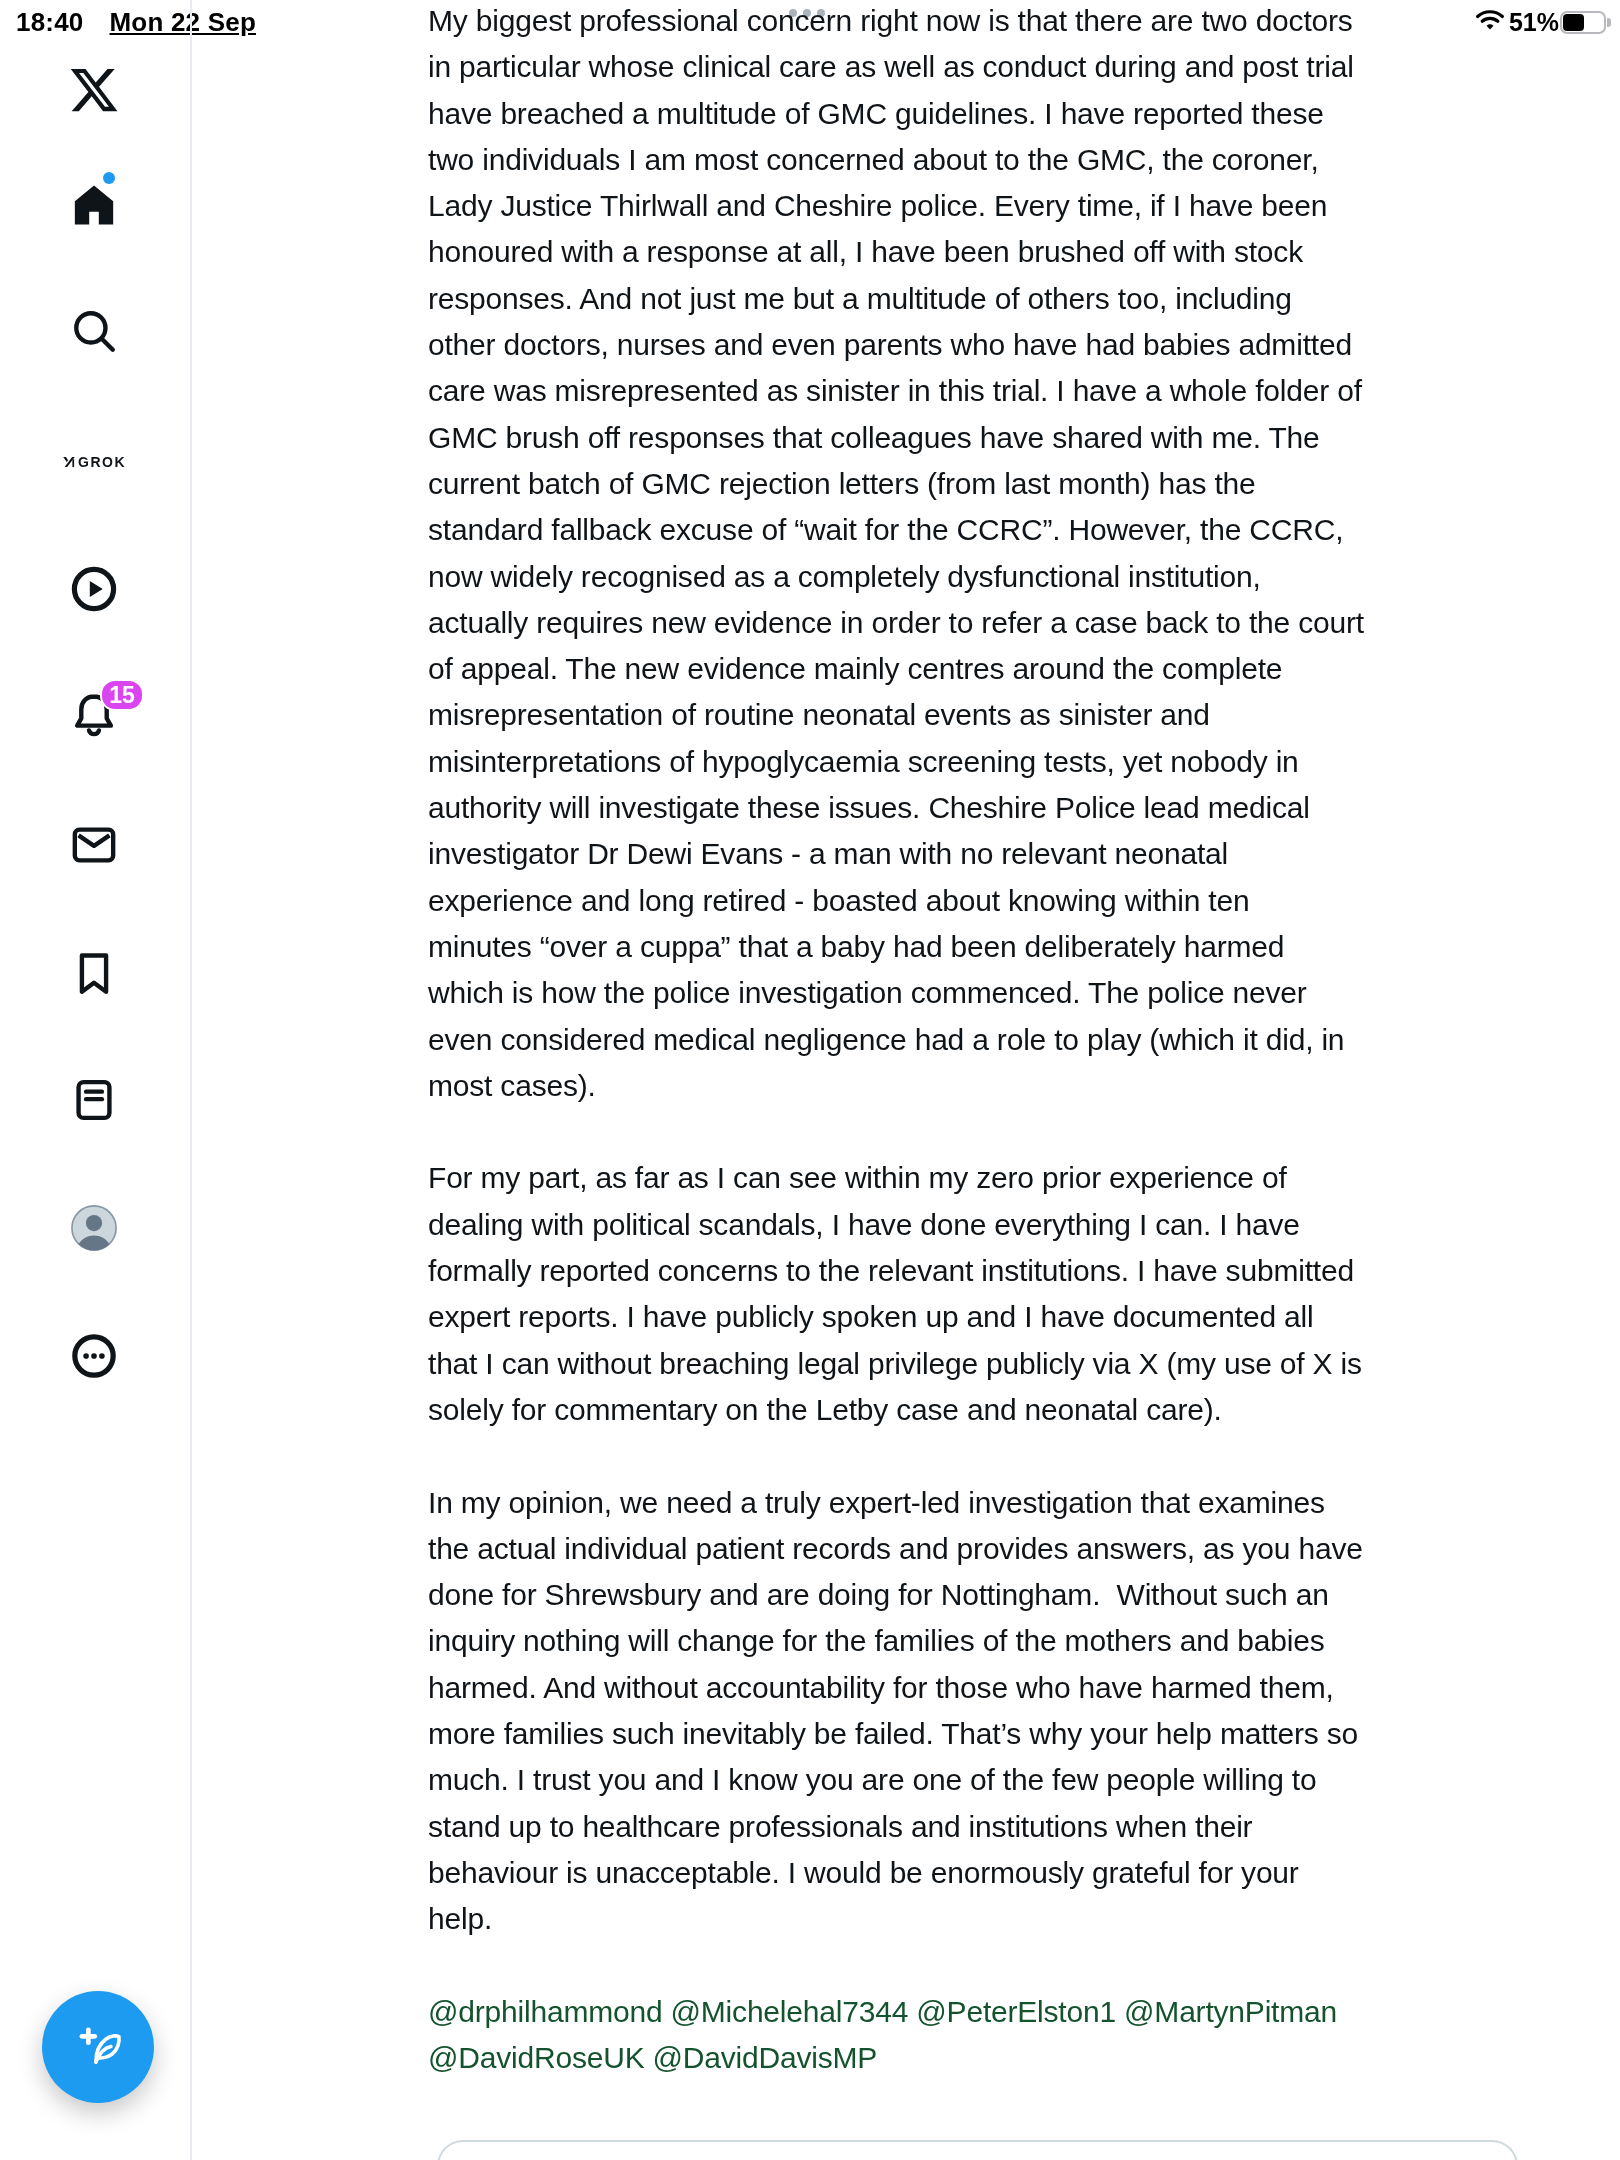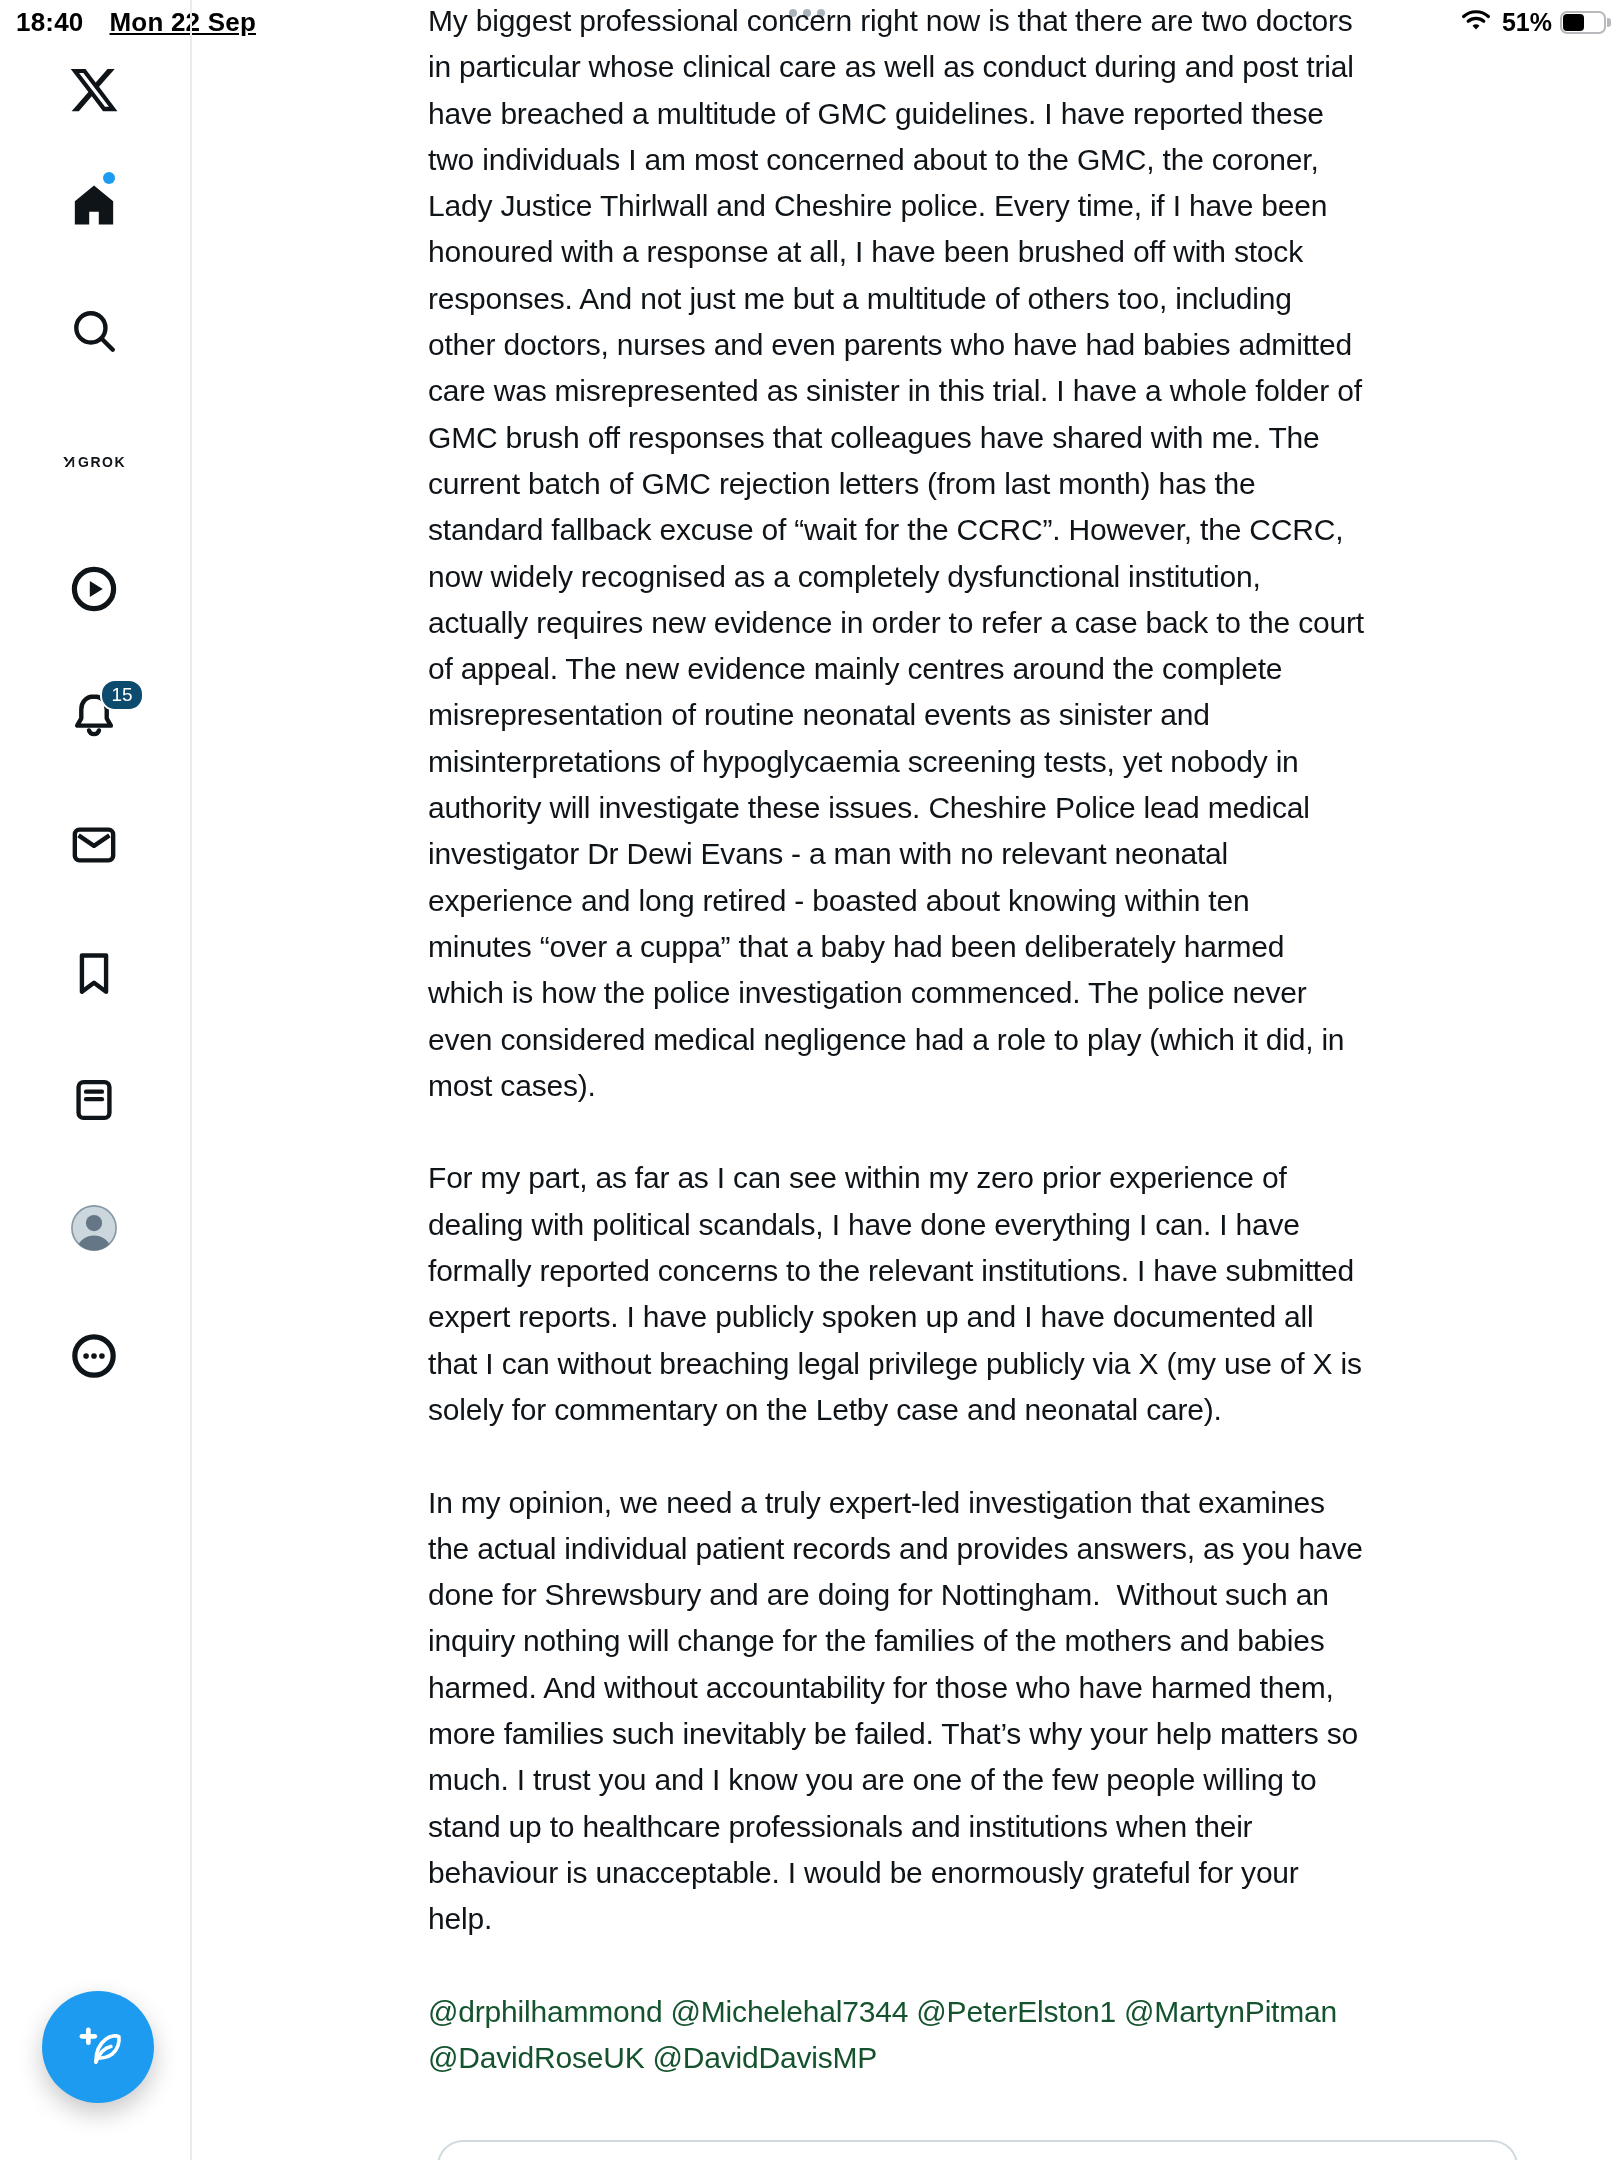--- a/index.html
+++ b/index.html
@@ -12,21 +12,21 @@
   
   .statusbar-left{
     position:absolute;left:16px;top:6px;height:32px;
     display:flex;align-items:center;gap:26px;
     font-size:26px;color:#000;
   }
   .sb-time{font-weight:700;letter-spacing:.2px;text-align:right;}
   .sb-date{font-weight:600;letter-spacing:.2px;text-decoration:underline;}
   .statusbar-right{
     position:absolute;right:14px;top:8px;height:28px;
-    display:flex;align-items:center;gap:8px;z-index:5;
+    display:flex;align-items:center;gap:1px;z-index:5;
   }
   .sb-batt-pct{font-size:25px;font-weight:600;color:#000;}
   .battery{position:relative;width:46px;height:23px;}
   .battery .shell{
     position:absolute;inset:0;border:2px solid #b9b9bd;border-radius:7px;
   }
   .battery .fill{
     position:absolute;left:3px;top:3px;bottom:3px;width:21px;
     background:#000;border-radius:4px;
   }
@@ -46,22 +46,22 @@
   .grok-wrap{flex-direction:row;gap:2px;}
   .grok-label{
     font-size:14px;font-weight:800;letter-spacing:1.5px;color:#0f1419;line-height:14px;
   }
   .home-dot{
     position:absolute;left:103px;top:172px;width:12px;height:12px;border-radius:50%;
     background:#1d9bf0;z-index:3;
   }
   .notif-badge{
     position:absolute;left:100px;top:679px;min-width:26px;height:28px;
-    background:#0c4a6e;border:2px solid #fff;border-radius:15px;
-    color:#fff;font-size:19px;font-weight:400;
+    background:#d946ef;border:2px solid #fff;border-radius:15px;
+    color:#fff;font-size:23px;font-weight:700;
     display:flex;align-items:center;justify-content:center;padding:0 7px;z-index:3;
   }
   
   .compose-fab{
     position:absolute;left:42px;top:1991px;width:112px;height:112px;border-radius:50%;
     background:#1d9bf0;display:flex;align-items:center;justify-content:center;
     box-shadow:0 10px 24px rgba(0,0,0,.22);
   }
   
   .ghost-ellipsis{

